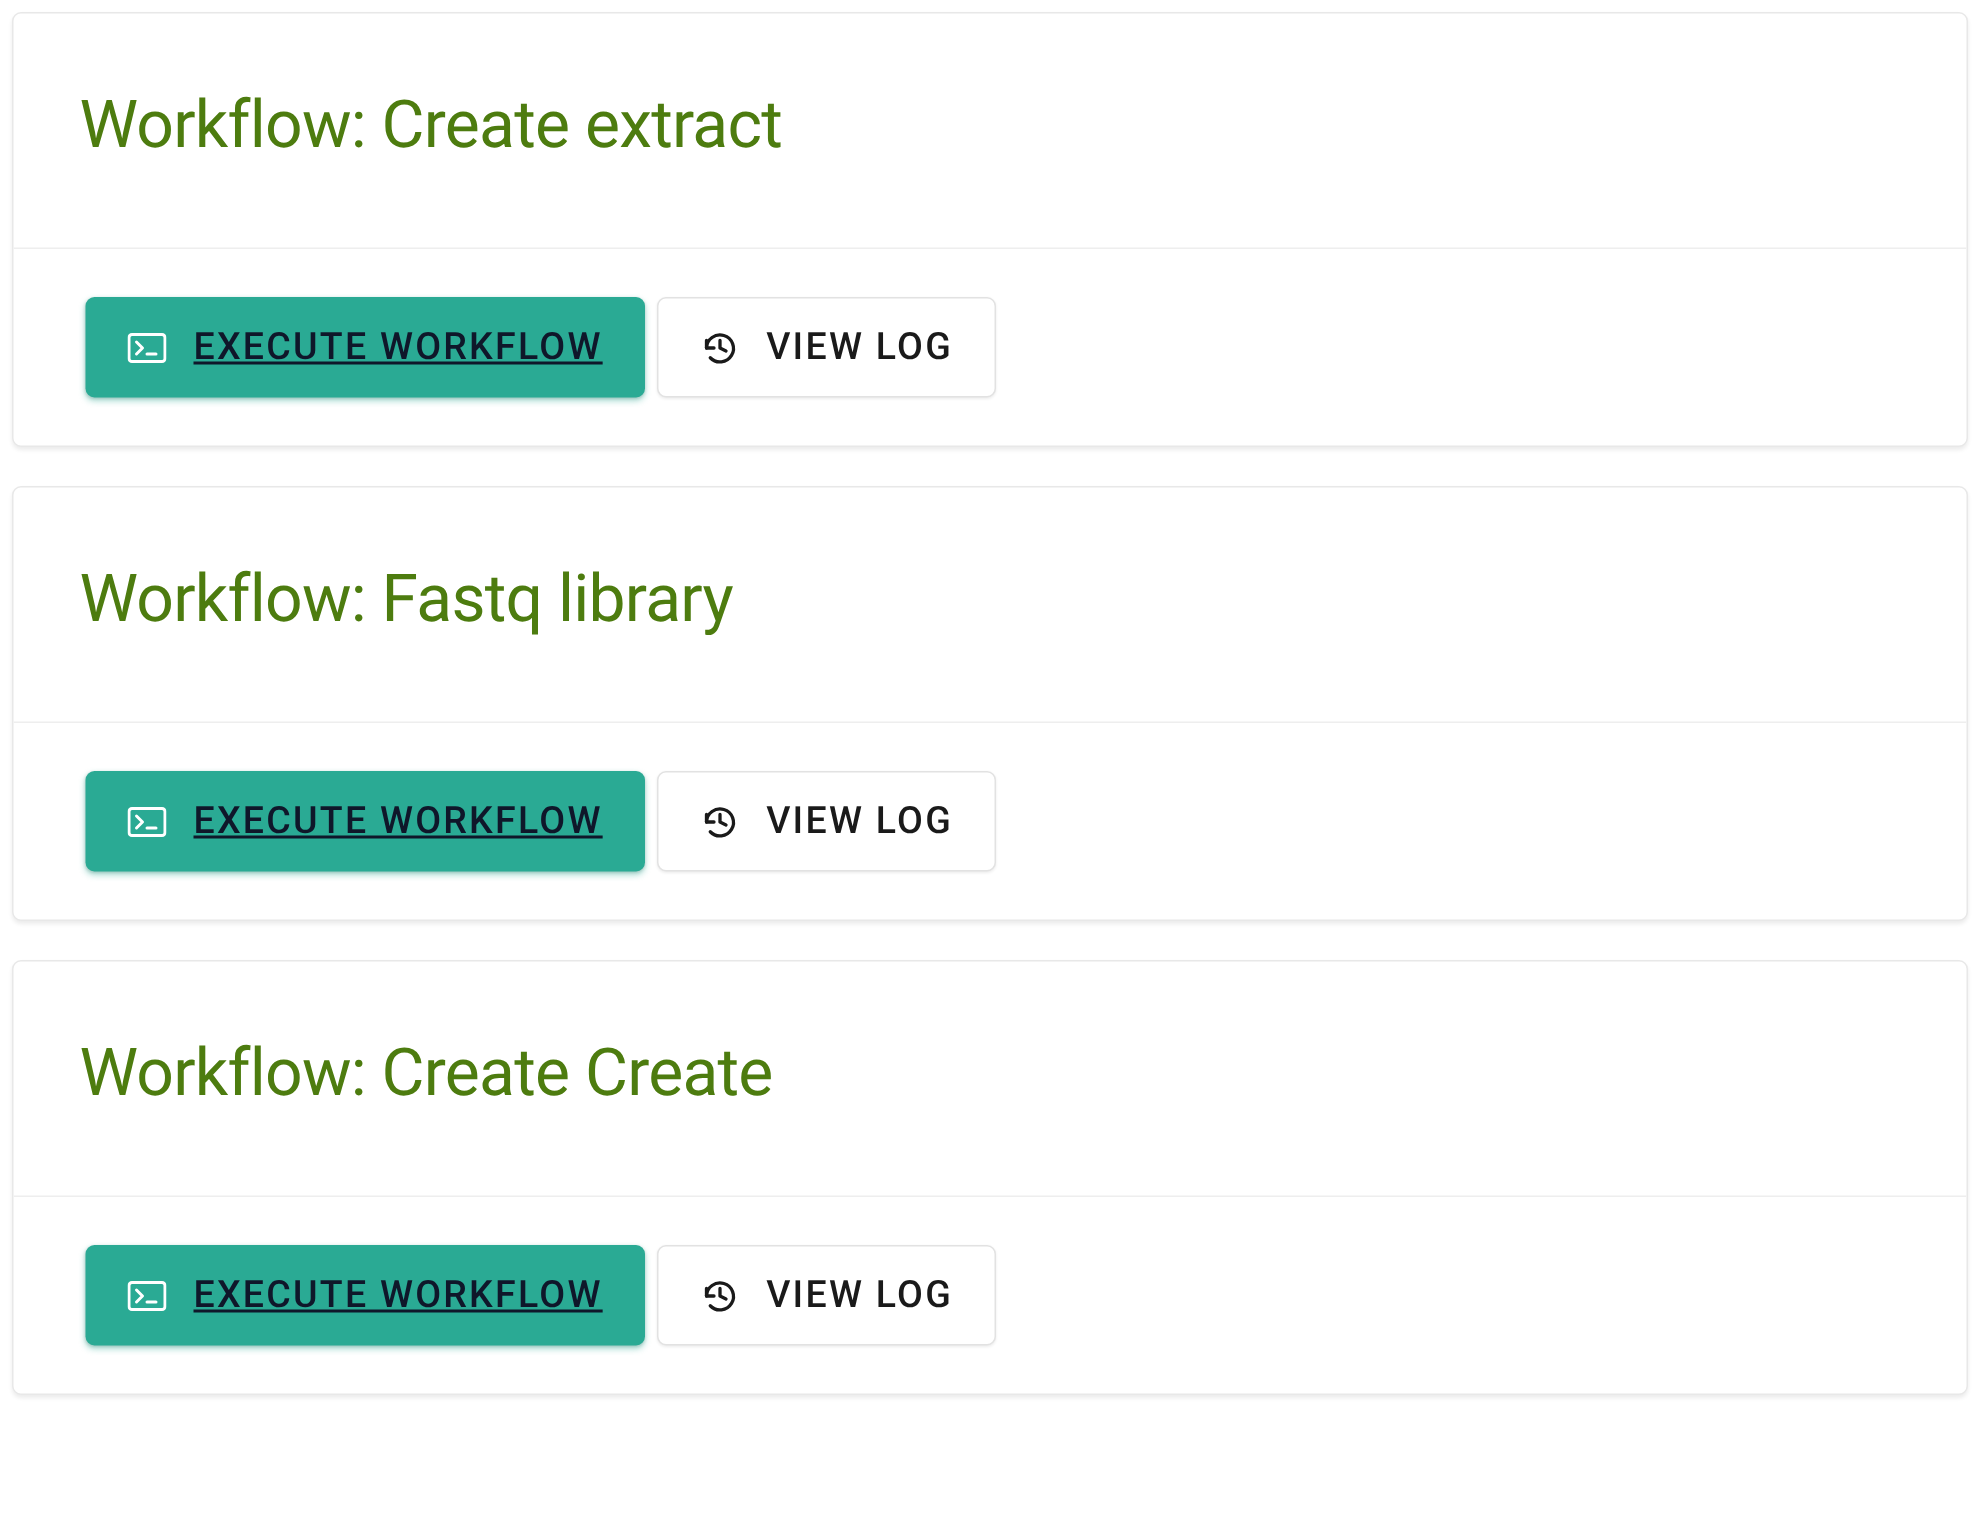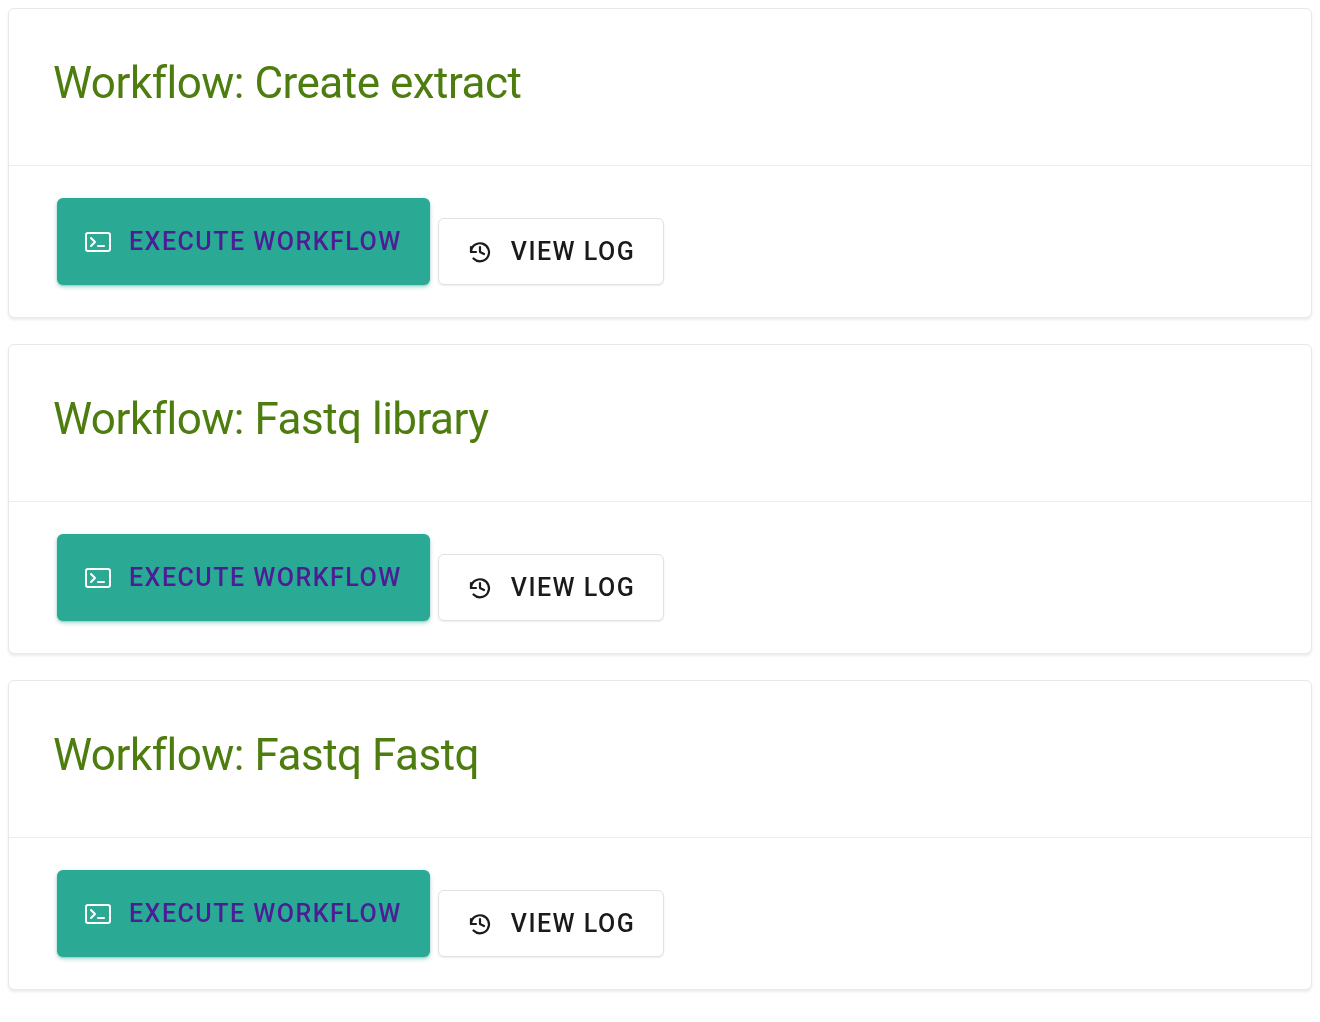--- a/index.html
+++ b/index.html
@@ -43,29 +43,29 @@
       border-radius: 6px;
       font-size: 25px;
       font-weight: 500;
       letter-spacing: 1.5px;
       cursor: pointer;
       border: none;
       font-family: inherit;
     }
     .btn-primary {
       background: #2aaa94;
-      color: #4c1d95;
+      color: #0f172a;
       box-shadow: 0 2px 4px rgba(42,170,148,0.4), 0 1px 2px rgba(0,0,0,0.15);
+      text-decoration: underline;
     }
     .btn-secondary {
       background: #ffffff;
       color: #1a1a1a;
       border: 1px solid #e2e2e2;
       box-shadow: 0 1px 2px rgba(0,0,0,0.08);
-      margin-top: 20px;
     }
     .icon {
       display: inline-flex;
       align-items: center;
       justify-content: center;
     }
     .icon svg {
       display: block;
     }
   </style>
@@ -123,21 +123,21 @@
           <path d="M13 8 L13 13 L17 15" stroke="#1a1a1a" stroke-width="2.2" fill="none" stroke-linecap="round" stroke-linejoin="round"></path>
         </svg>
       </span>
       <span>VIEW LOG</span>
     </button>
   </div>
 </div>
 
 <div class="workflow-card">
   <div class="card-header">
-    <h2 class="card-title">Workflow: Fastq Fastq</h2>
+    <h2 class="card-title">Workflow: Create Create</h2>
   </div>
   <div class="card-actions">
     <button class="btn btn-primary">
       <span class="icon">
         <svg width="26" height="20" viewBox="0 0 26 20" fill="none">
           <rect x="1" y="1" width="24" height="18" rx="2" stroke="#ffffff" stroke-width="2"></rect>
           <path d="M6 6 L10 10 L6 14" stroke="#ffffff" stroke-width="2" stroke-linecap="round" stroke-linejoin="round"></path>
           <line x1="13" y1="14" x2="19" y2="14" stroke="#ffffff" stroke-width="2" stroke-linecap="round"></line>
         </svg>
       </span>

